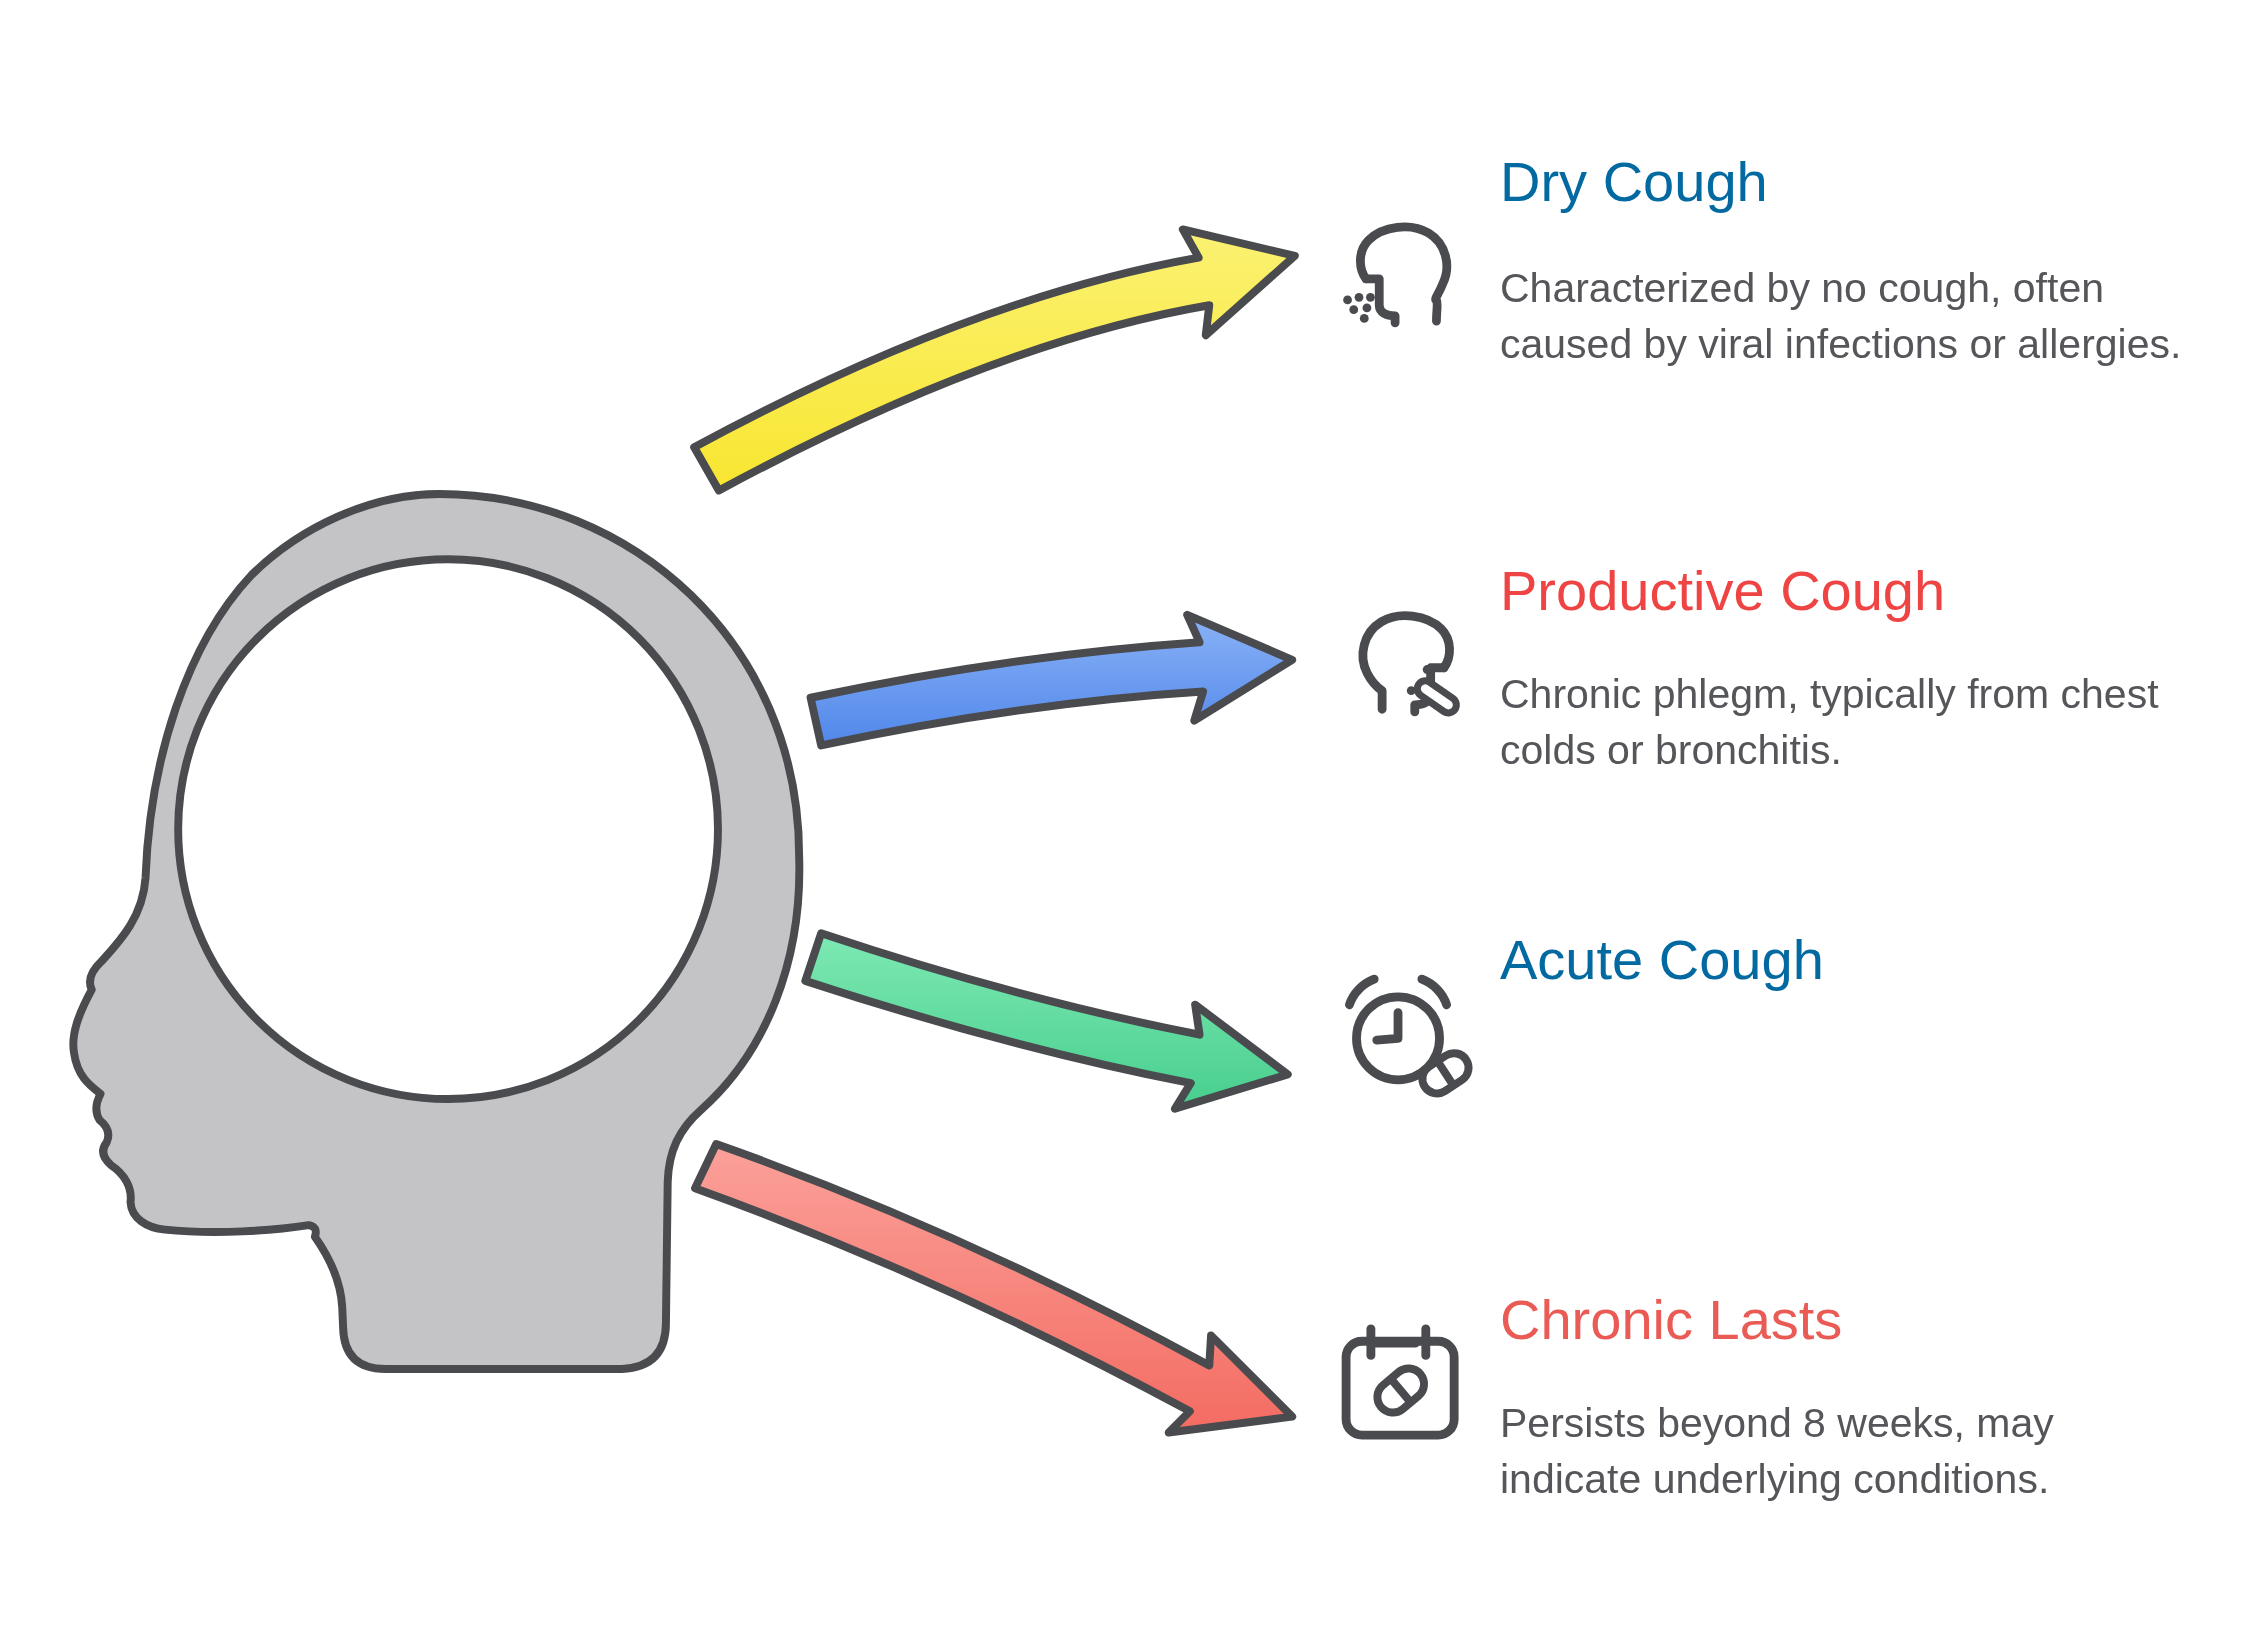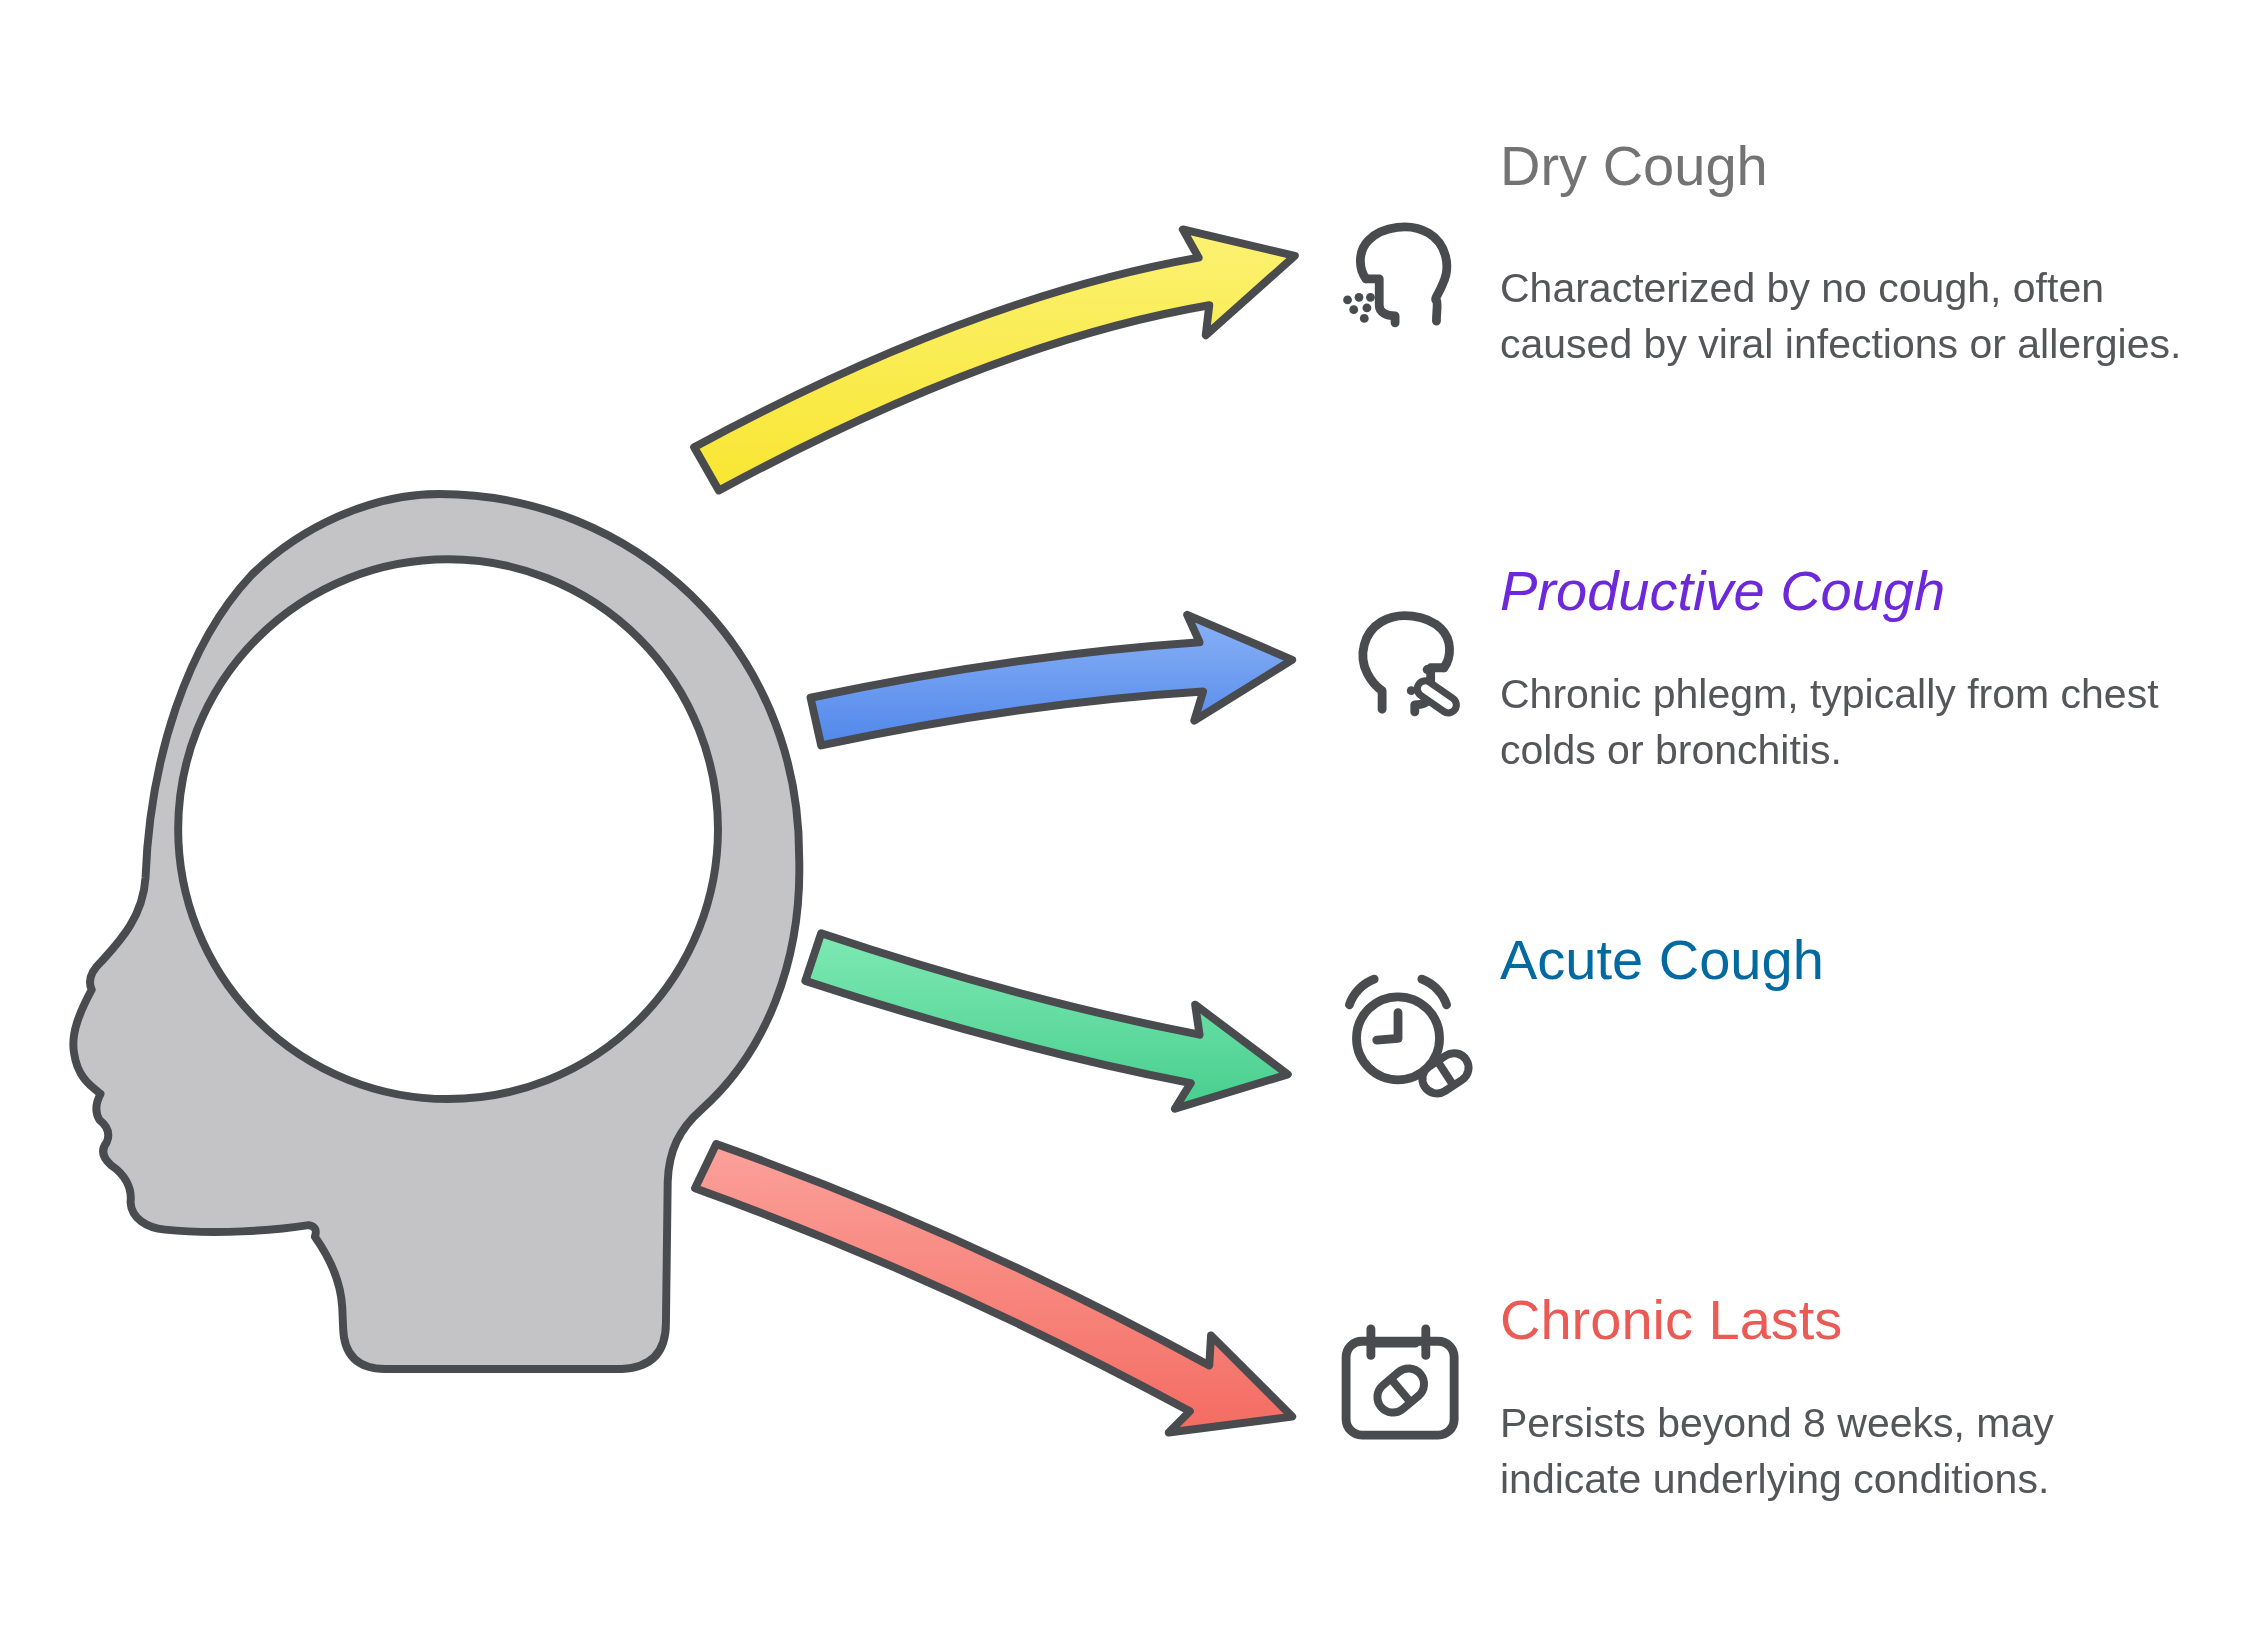--- a/index.html
+++ b/index.html
@@ -134,24 +134,24 @@
       <line x1="36" y1="10" x2="36" y2="40"></line>
       <line x1="98" y1="10" x2="98" y2="40"></line>
       <line x1="36" y1="26" x2="86" y2="26"></line>
     </g>
     <g transform="rotate(-40 70 80)">
       <rect x="41" y="62" width="58" height="35" rx="17.5" fill="#ffffff" stroke="#4A4B4F" stroke-width="9"></rect>
       <line x1="70" y1="62" x2="70" y2="97" stroke="#4A4B4F" stroke-width="9"></line>
     </g>
   </svg>
 
-  <div class="title t1" style="color: #737373;">Dry Cough</div>
+  <div class="title t1" style="color: #0369a1; margin-top: 16px;">Dry Cough</div>
   <div class="desc d1">Characterized by no cough, often caused by viral infections or allergies.</div>
 
-  <div class="title t2" style="color: #6d28d9; font-style: italic;">Productive Cough</div>
+  <div class="title t2" style="color: #ef4444;">Productive Cough</div>
   <div class="desc d2">Chronic phlegm, typically from chest colds or bronchitis.</div>
 
   <div class="title t3" style="color: #0369a1;">Acute Cough</div>
 
   <div class="title t4" style="color: rgb(234, 91, 85);">Chronic Lasts</div>
   <div class="desc d4">Persists beyond 8 weeks, may indicate underlying conditions.</div>
 </div>
 
 
 </body></html>

